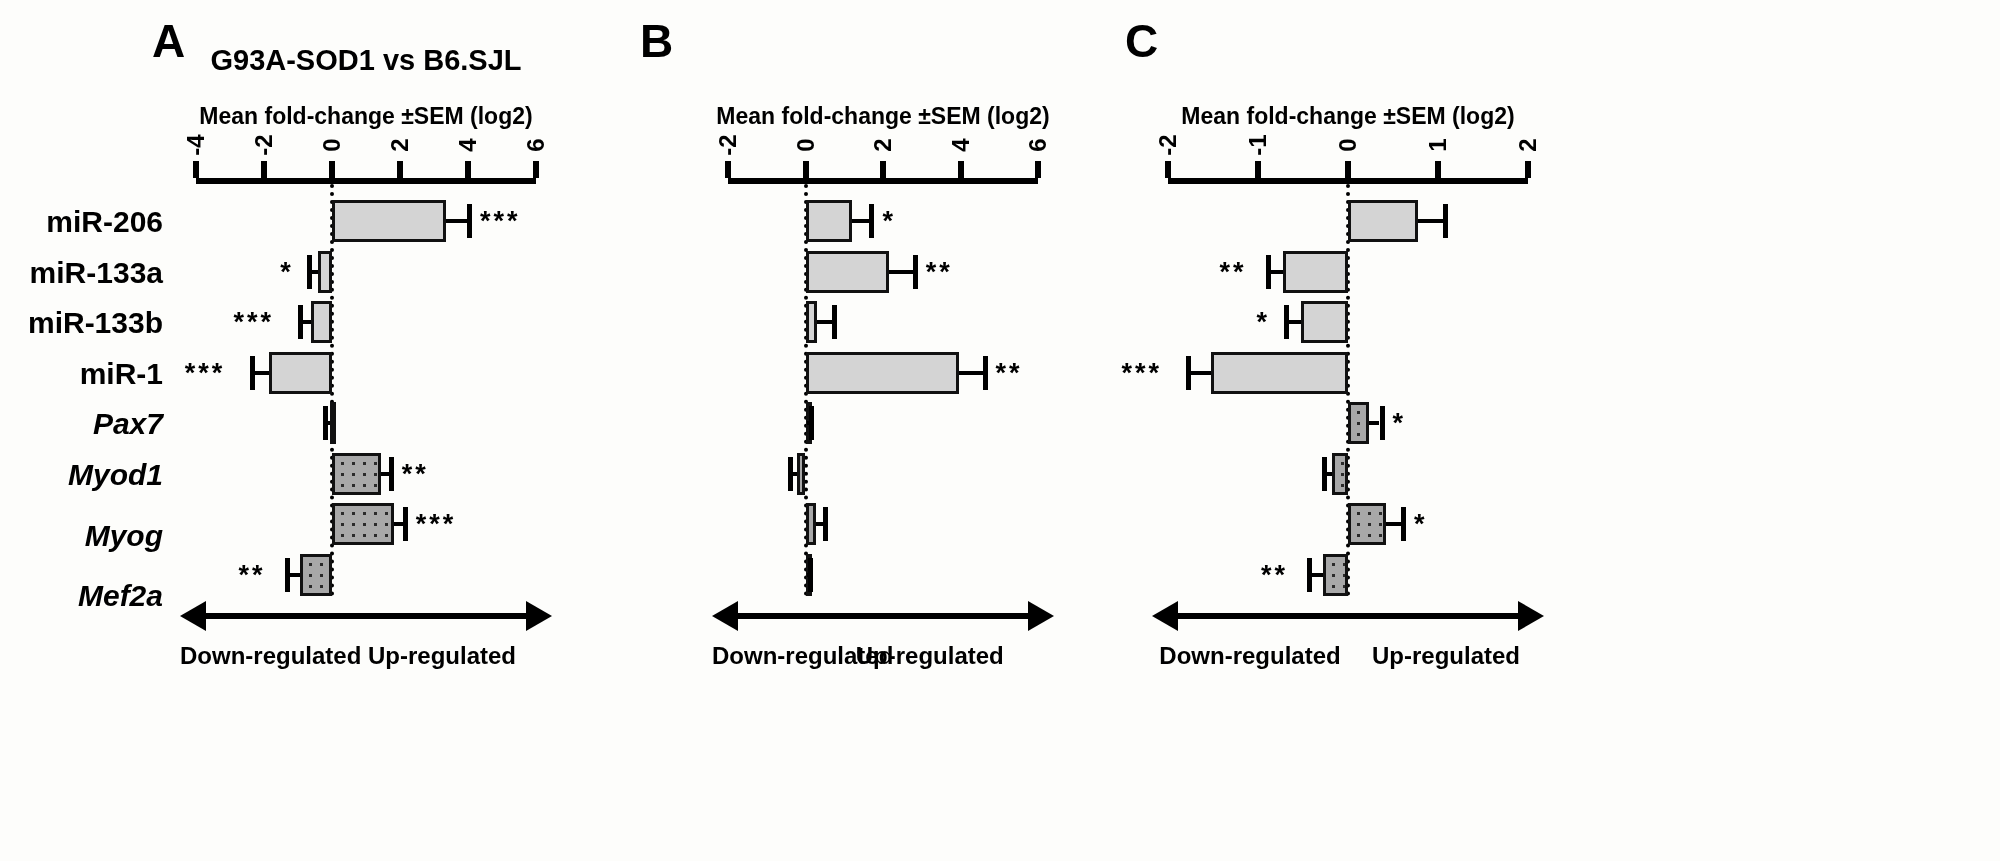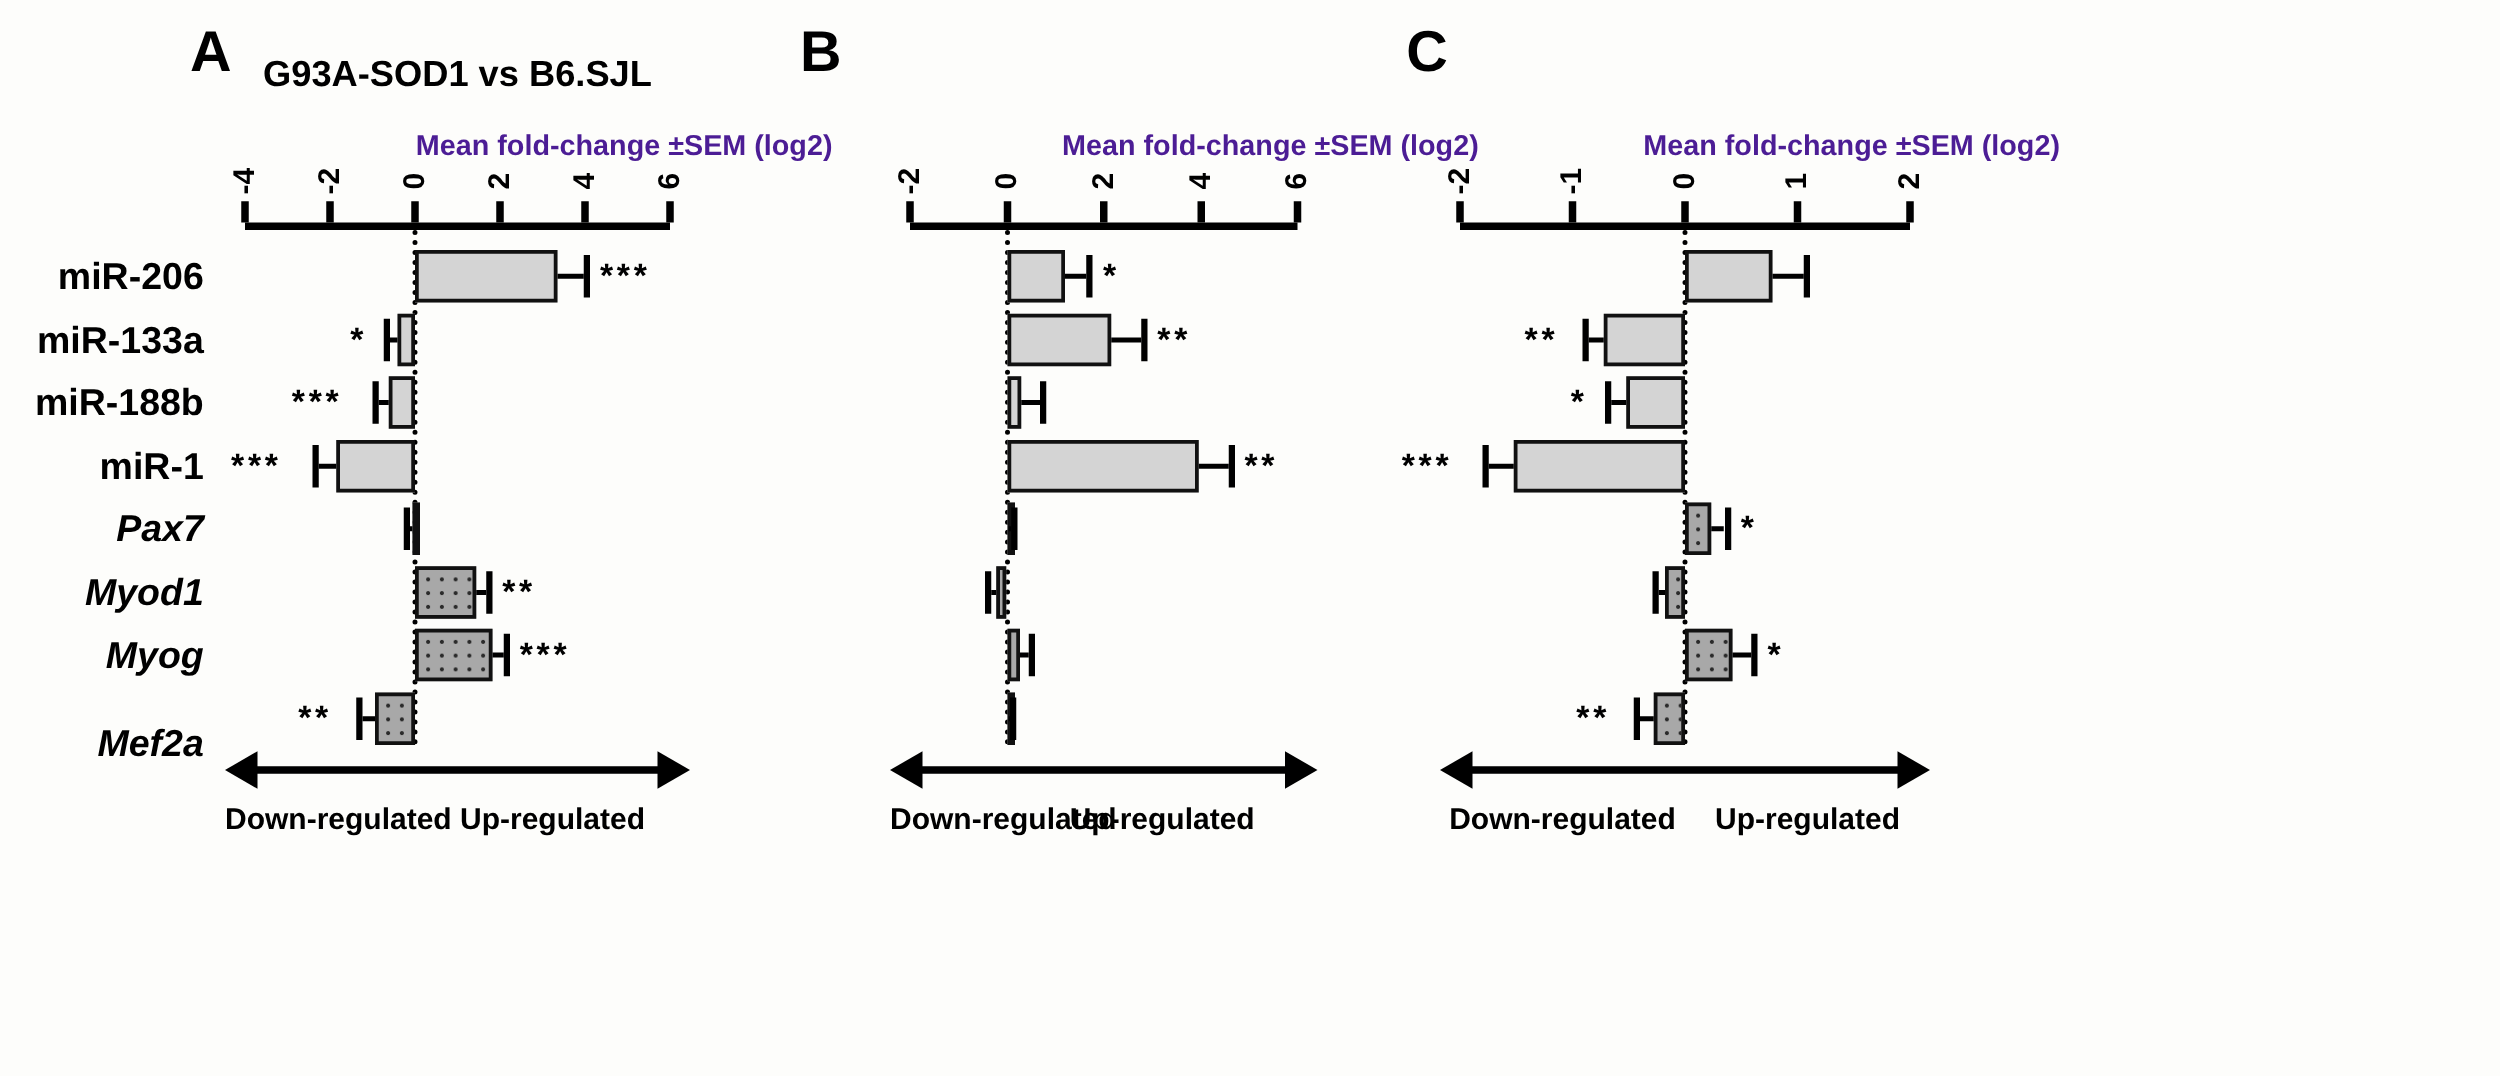--- a/index.html
+++ b/index.html
@@ -20,22 +20,22 @@
     letter-spacing:-0.5px;
   }
   .panel-title{
     position:absolute;
     font-size:29px;font-weight:bold;color:#000;
     white-space:nowrap;text-align:center;
     font-family:"Liberation Sans", sans-serif;
   }
   .axis-caption{
     position:absolute;
-    font-size:23px;font-weight:bold;color:#4c1d95;
-    white-space:nowrap;text-align:right;
+    font-size:23px;font-weight:bold;color:#000000;
+    white-space:nowrap;text-align:center;
     font-family:"Liberation Sans", sans-serif;
   }
 
   
   .row-labels{position:absolute;left:0;top:0;width:175px;}
   .row-label{
     position:absolute;right:12px;
     font-size:30px;font-weight:bold;color:#000;
     white-space:nowrap;text-align:right;
     font-family:"Liberation Sans", sans-serif;
@@ -116,25 +116,25 @@
     font-family:"Liberation Sans", sans-serif;
   }
 </style>
 </head>
 <body>
 
 <div id="figure">
     <div class="row-labels">
       <div class="row-label" style="top: 222px;">miR-206</div>
       <div class="row-label" style="top: 272.5px;">miR-133a</div>
-      <div class="row-label" style="top: 323px;">miR-188b</div>
+      <div class="row-label" style="top: 323px;">miR-133b</div>
       <div class="row-label" style="top: 373.5px;">miR-1</div>
       <div class="row-label italic" style="top: 424px;">Pax7</div>
       <div class="row-label italic" style="top: 474.5px;">Myod1</div>
-      <div class="row-label italic" style="top: 525px;">Myog</div>
+      <div class="row-label italic" style="top: 536px;">Myog</div>
       <div class="row-label italic" style="top: 596px;">Mef2a</div>
     </div>
     <div class="panel" style="left: 0px; width: 2000px;">
       <div class="panel-letter" style="left: 152px; top: 14px;">A</div>
       <div class="panel-title" style="left: 66px; top: 44px; width: 600px;">G93A-SOD1 vs B6.SJL</div>
       <div class="axis-caption" style="left: 66px; top: 103px; width: 600px;">Mean fold-change ±SEM (log2)</div>
       <div class="axis-line" style="left: 196px; top: 178px; width: 340px;"></div>
       <div class="axis-tick" style="left: 193px; top: 161px;"></div>
       <div class="tick-label" style="left: 196px; top: 131px;">-4</div>
       <div class="axis-tick" style="left: 261px; top: 161px;"></div>

